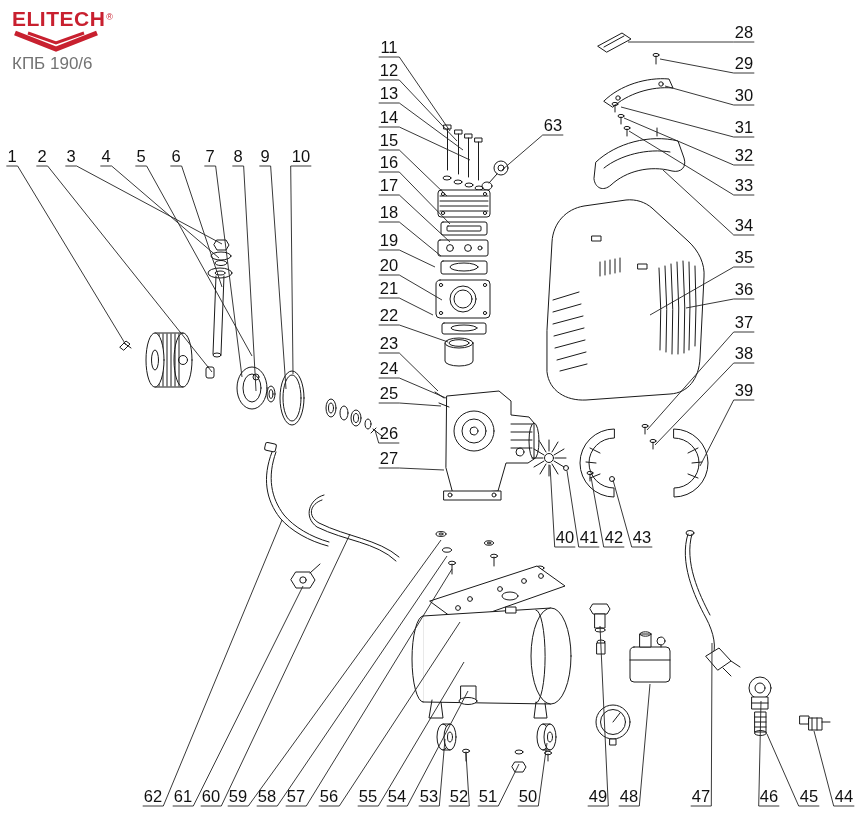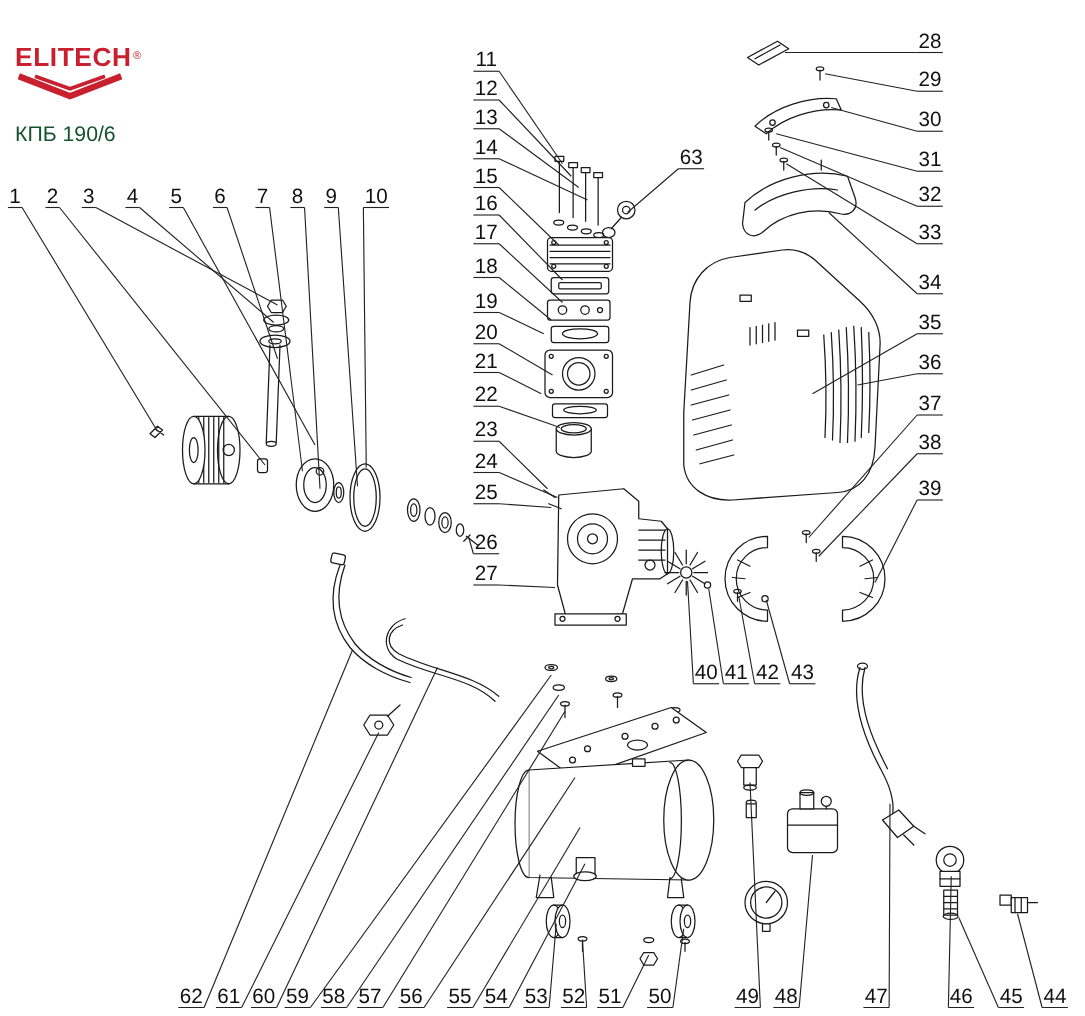--- a/index.html
+++ b/index.html
@@ -4,25 +4,25 @@
 <style>
   * { margin:0; padding:0; box-sizing:border-box; }
   html,body { background:#fff; }
   body {
     width:868px; height:813px;
     font-family:"Liberation Sans", sans-serif;
     position:relative; overflow:hidden;
   }
   .page { position:relative; width:868px; height:813px; background:#ffffff; }
   .header { position:absolute; left:12px; top:8px; z-index:3; }
-  .logo-text-row { line-height:1;margin-top:28px; }
+  .logo-text-row { line-height:1; }
   .logo-text { color:#c8202f; font-weight:bold; font-size:21px; letter-spacing:0.5px; }
   .logo-reg { color:#c8202f; font-size:9px; vertical-align:super; margin-left:1px; }
   .logo-chevron { display:block; margin-top:1px; }
-  .model { margin-top:16px; font-size:17px; color:#14532d; }
+  .model { margin-top:0; font-size:17px; color:#737373; }
   #diagram-svg { position:absolute; left:0; top:0; z-index:1; }
   .callout-num {
     font-size:16.5px; fill:#111;
     font-family:"Liberation Sans", sans-serif;
   }
   #callouts-layer line { stroke:#222; stroke-width:0.9; }
 </style>
 </head>
 <body>
 

